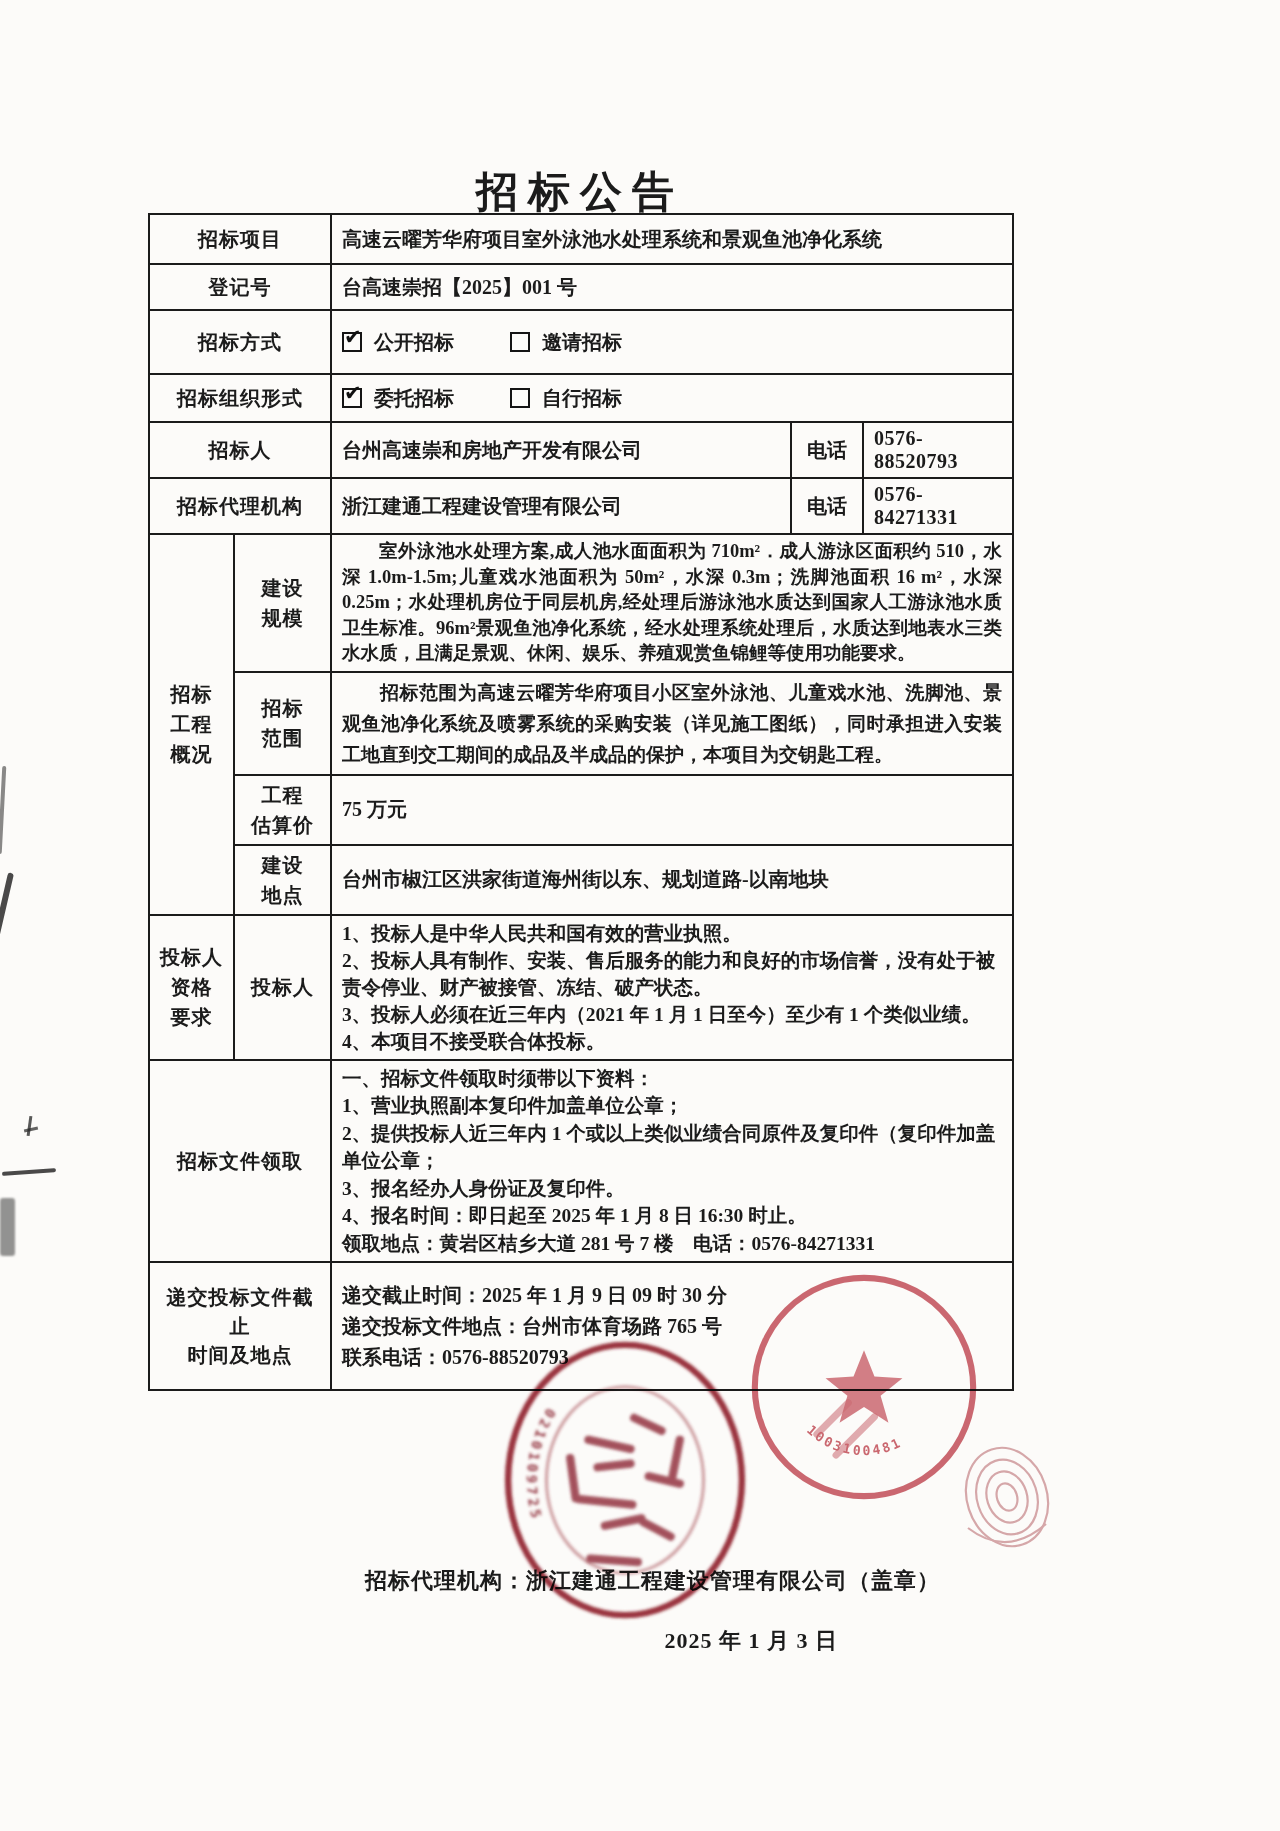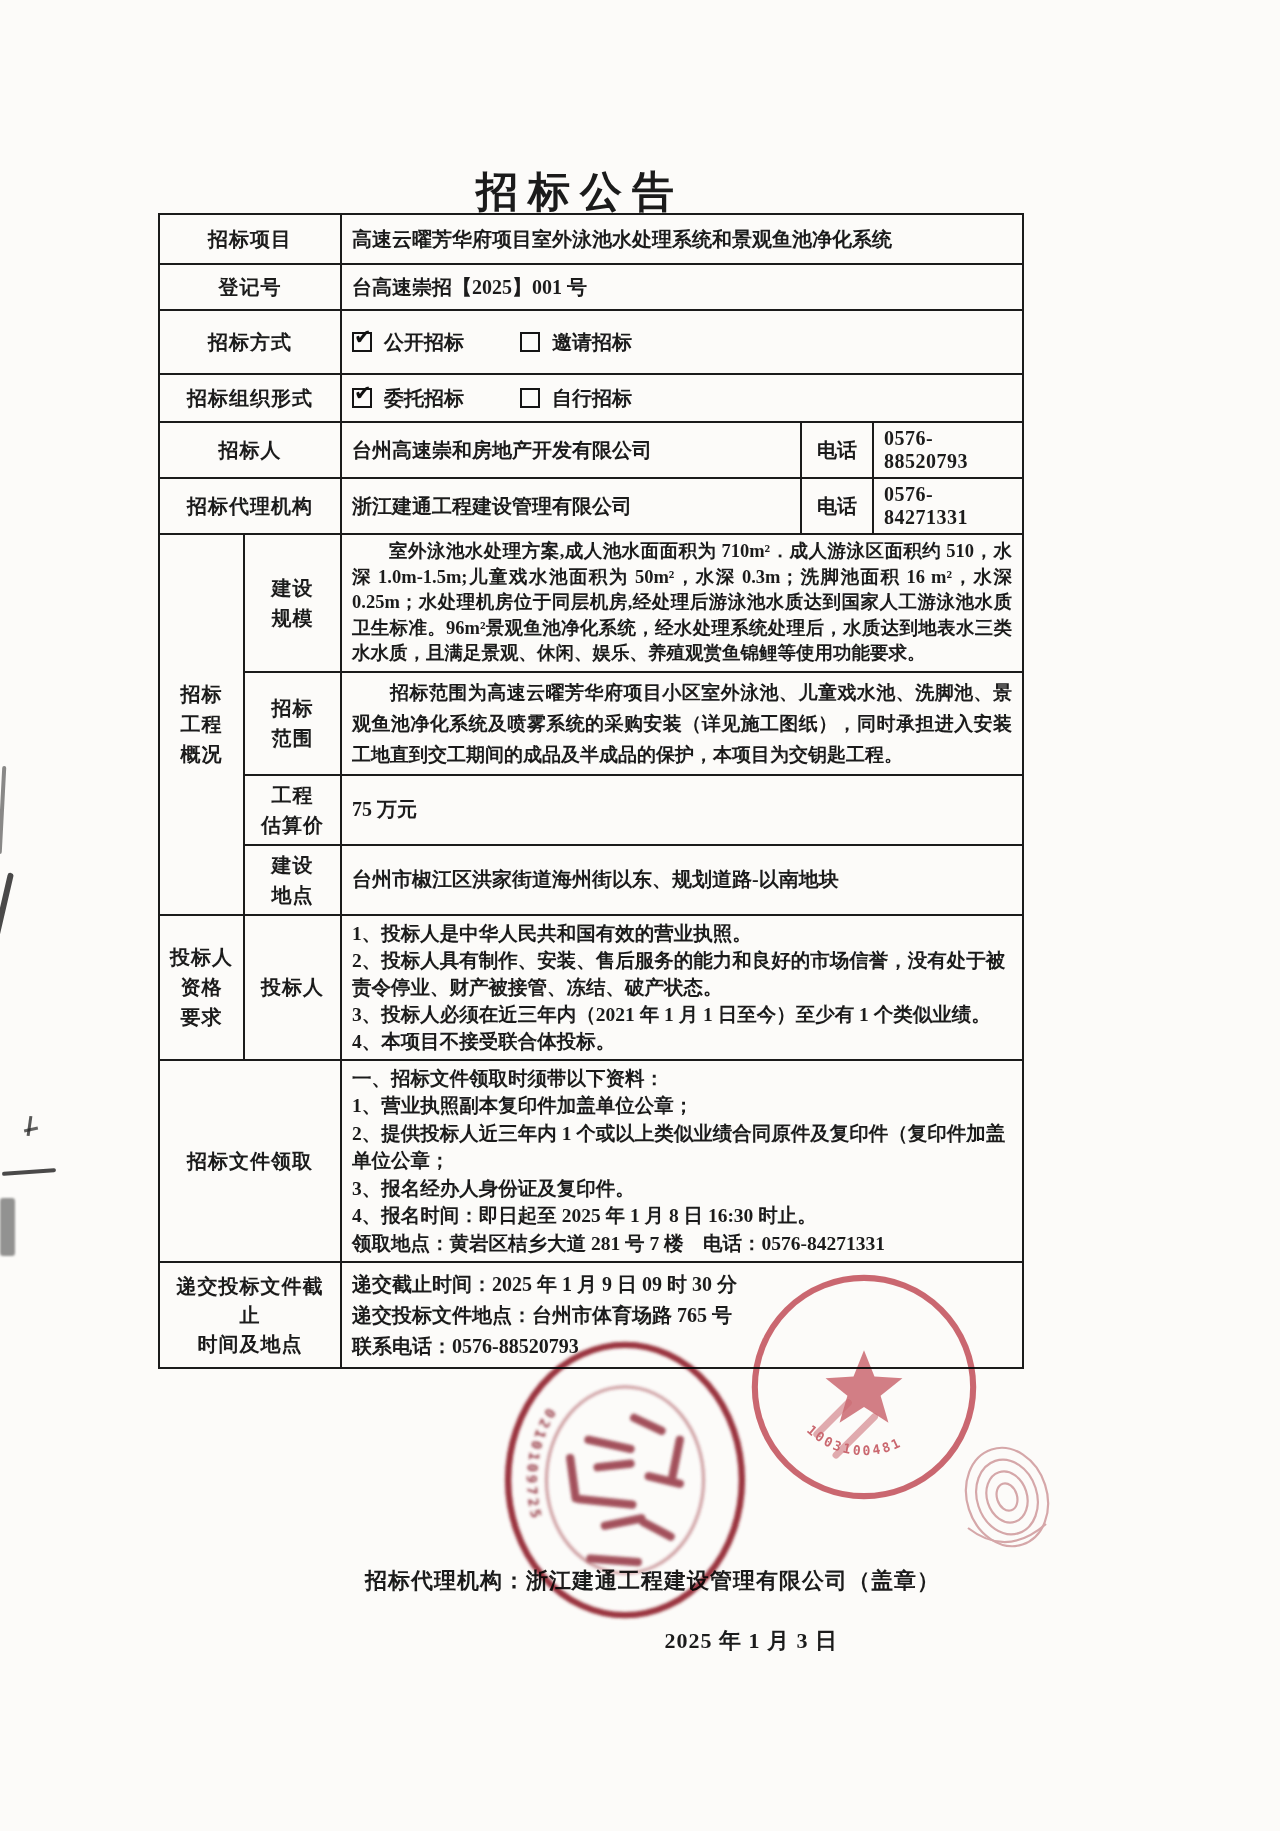--- a/index.html
+++ b/index.html
@@ -11,21 +11,21 @@
     overflow:hidden;
   }
   .page{
     position:absolute;inset:0;background:#fcfbf9;
   }
   .doc-title{
     position:absolute;top:164px;left:0;width:1160px;
     text-align:center;font-size:42px;font-weight:700;letter-spacing:10px;
   }
   table.tender{
-    position:absolute;top:213px;left:158px;width:864px;
+    position:absolute;top:213px;left:148px;width:864px;
     border-collapse:collapse;table-layout:fixed;
   }
   table.tender td{
     border:2.5px solid #1b1b1b;
     padding:4px 10px;
     font-weight:700;
     vertical-align:middle;
     font-size:20px;
   }
   td.lbl{text-align:center;font-size:21px;letter-spacing:1px;}
@@ -199,21 +199,21 @@
       <td colspan="3" class="para-cell">
         <div class="col-line">一、招标文件领取时须带以下资料：</div>
         <div class="col-line">1、营业执照副本复印件加盖单位公章；</div>
         <div class="col-line">2、提供投标人近三年内 1 个或以上类似业绩合同原件及复印件（复印件加盖单位公章；</div>
         <div class="col-line">3、报名经办人身份证及复印件。</div>
         <div class="col-line">4、报名时间：即日起至 2025 年 1 月 8 日 16:30 时止。</div>
         <div class="col-line">领取地点：黄岩区桔乡大道 281 号 7 楼　电话：0576-84271331</div>
       </td>
     </tr>
 
-    <tr style="height:106px">
+    <tr style="height:128px">
       <td class="lbl pre" colspan="2" style="line-height:29px">递交投标文件截止
 时间及地点</td>
       <td colspan="3" class="para-cell">
         <div class="sub-line">递交截止时间：2025 年 1 月 9 日 09 时 30 分</div>
         <div class="sub-line">递交投标文件地点：台州市体育场路 765 号</div>
         <div class="sub-line">联系电话：0576-88520793</div>
       </td>
     </tr>
   </tbody>
     </table>

